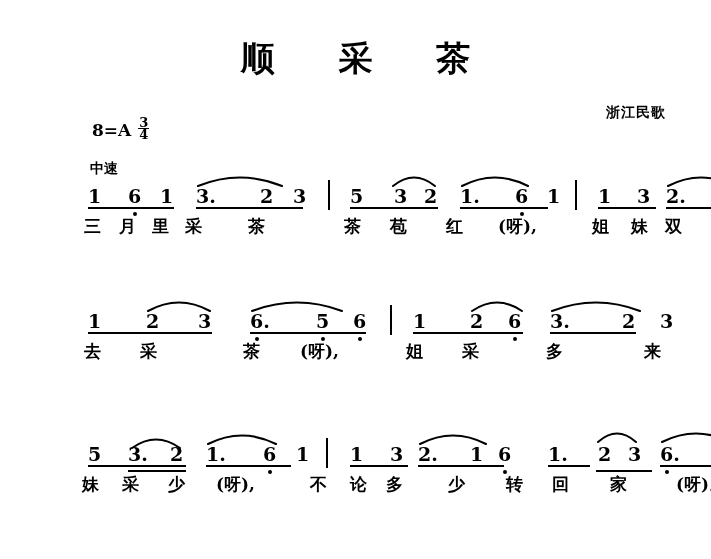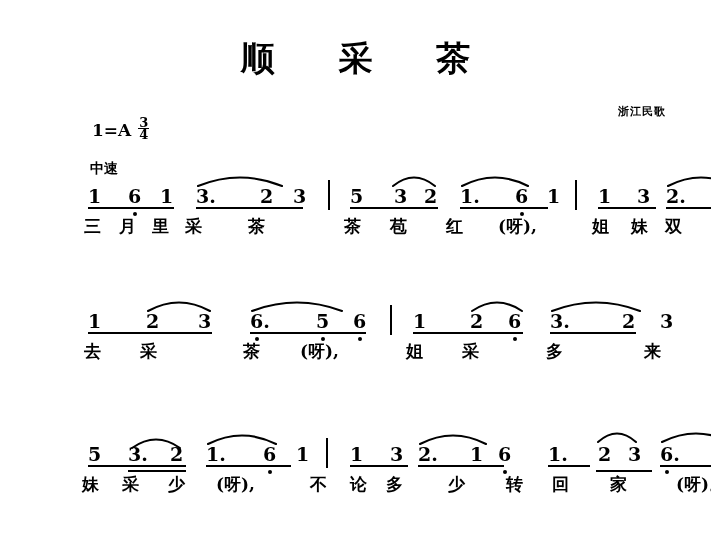--- a/index.html
+++ b/index.html
@@ -30,21 +30,21 @@
     text-indent: 26px;
     line-height: 40px;
   }
 
   
   .attribution {
     position: absolute;
     top: 100px;
     right: 45px;
     font-family: "DejaVu Serif", serif;
-    font-size: 11px;
+    font-size: 14px;
     font-weight: bold;
     line-height: 24px;
   }
   .attr-line1 { letter-spacing: 1px; }
   .attr-line2 { letter-spacing: 14px; text-indent: 14px; }
 
   
   .keysig {
     position: absolute;
     top: 118px;
@@ -159,21 +159,21 @@
 </head>
 <body>
 
 <div class="title">顺  采  茶</div>
 
 <div class="attribution">
   <div class="attr-line1">浙江民歌</div>
 </div>
 
 <div class="keysig">
-  <span class="eq">1=A</span>
+  <span class="eq">8=A</span>
   <span class="meter">
     <span class="num">3</span>
     <span class="den">4</span>
   </span>
 </div>
 
 <div class="tempo">中速</div>
 
 <div class="system" id="system-1">
   <div class="notes-row">

